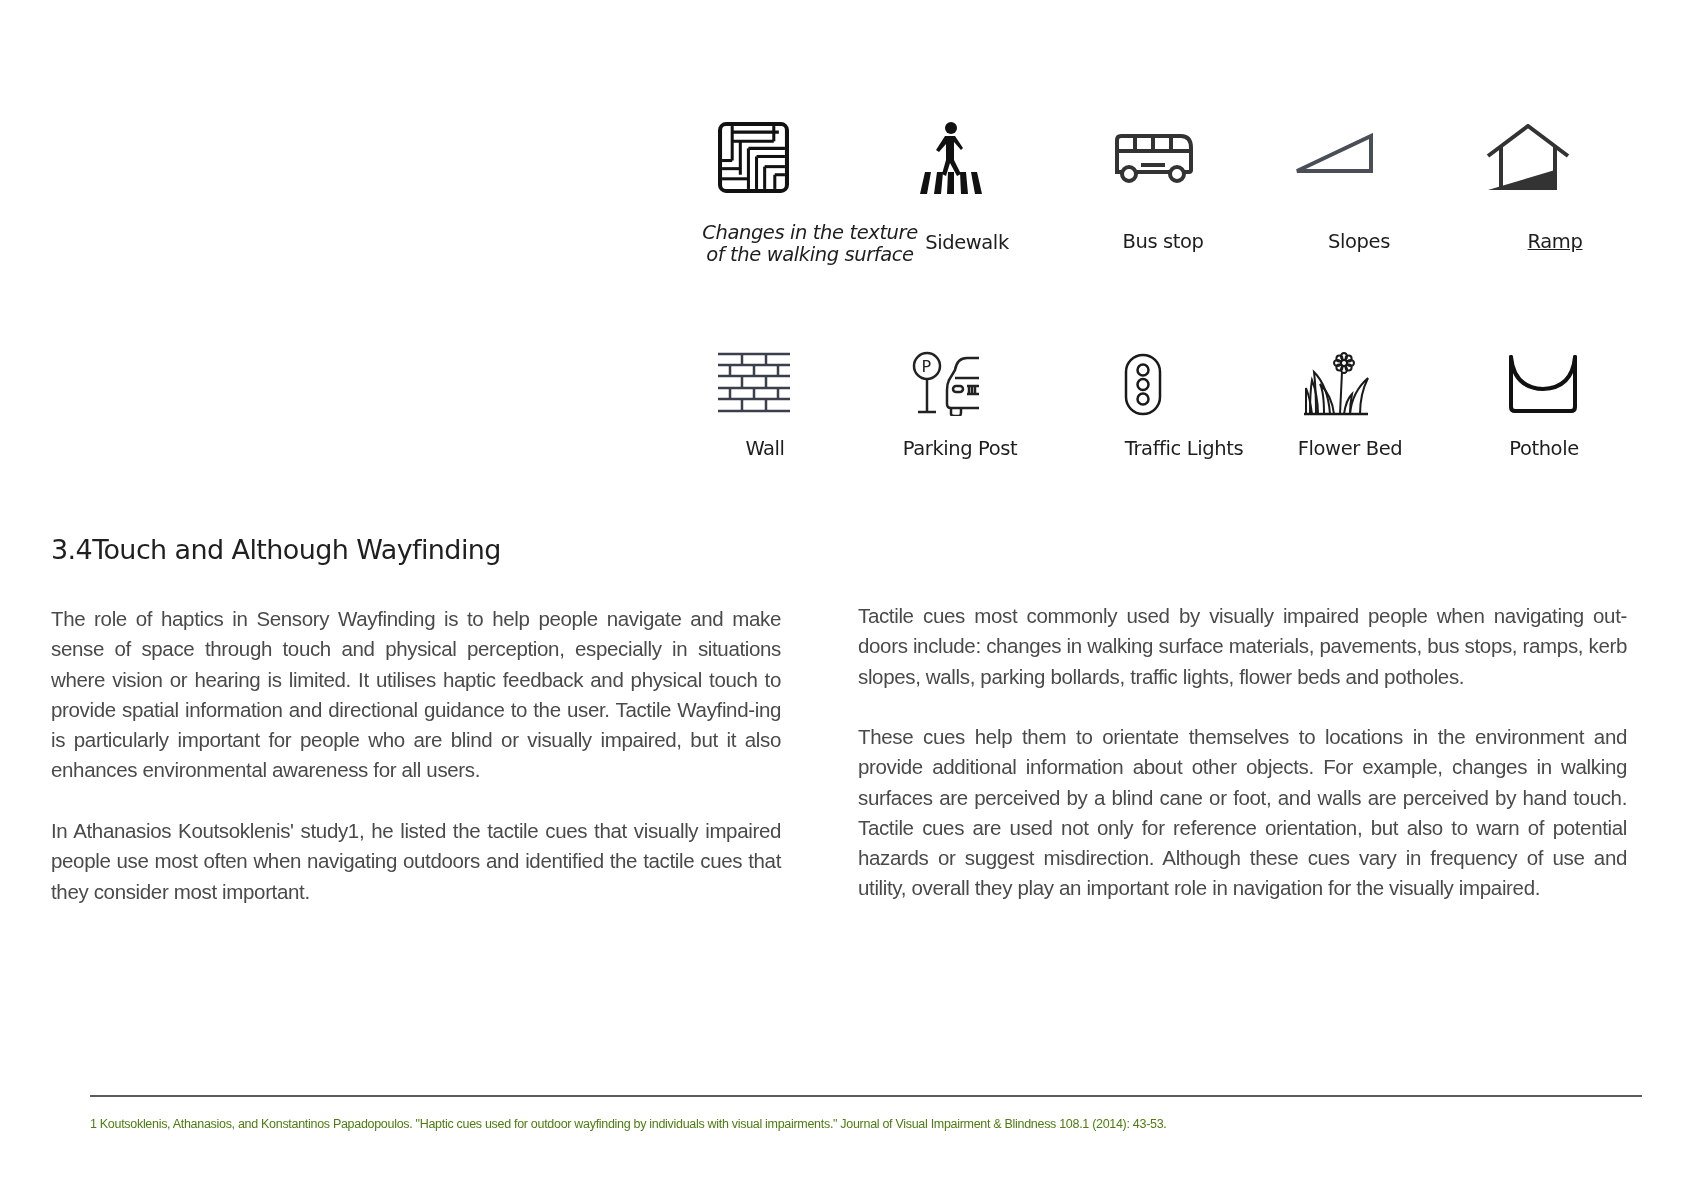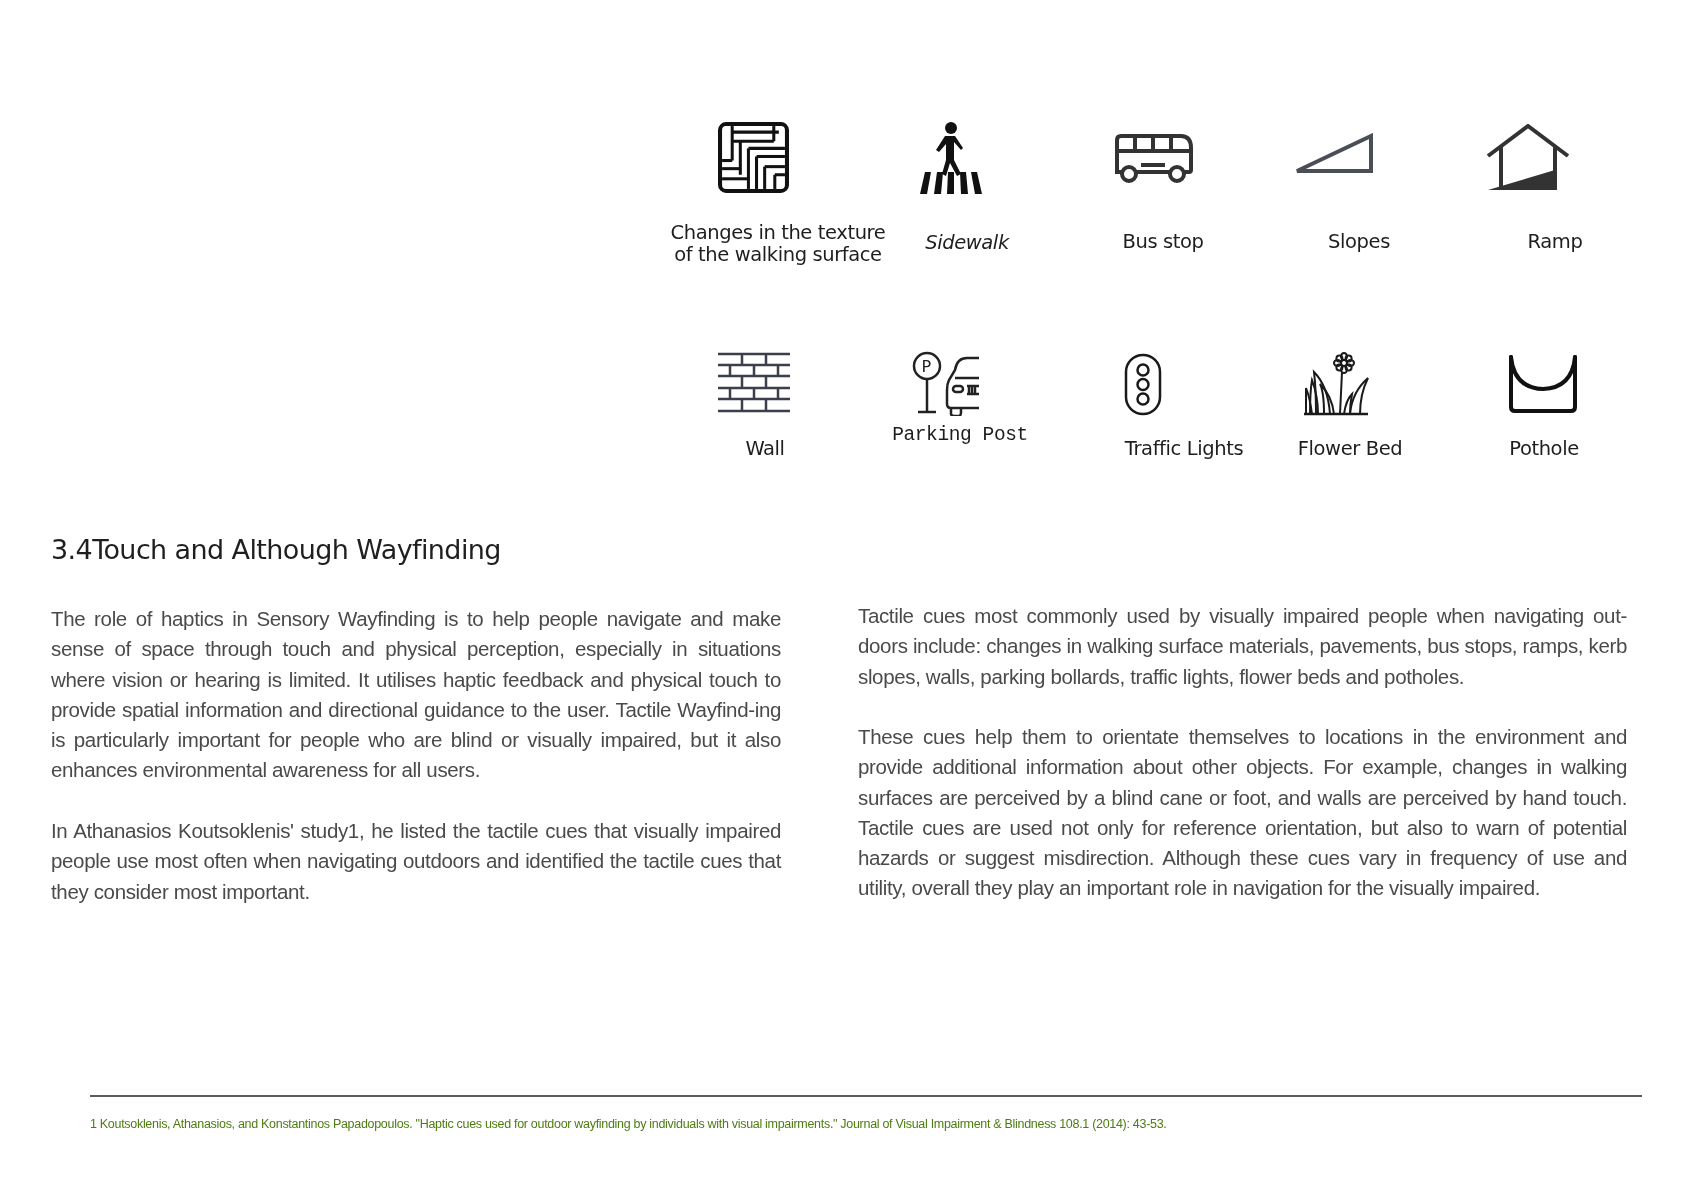--- a/index.html
+++ b/index.html
@@ -35,37 +35,37 @@
     <line x1="38" y1="34" x2="38" y2="66"></line>
     <line x1="46" y1="44" x2="66" y2="44"></line>
     <line x1="46" y1="44" x2="46" y2="66"></line>
     <line x1="56" y1="52" x2="66" y2="52"></line>
     <line x1="56" y1="52" x2="56" y2="66"></line>
     <line x1="4" y1="38" x2="14" y2="38"></line>
     <line x1="4" y1="46" x2="22" y2="46"></line>
     <line x1="4" y1="56" x2="30" y2="56"></line>
   </svg>
 </div>
-<div class="label" style="left:668px; top:222px; width:220px;">
+<div class="label" style="left:700px; top:222px; width:220px;font-style:italic;">
   <div>Changes in the texture</div>
   <div>of the walking surface</div>
 </div>
 
 <div class="icon" style="left:917px; top:122px; width:68px; height:72px;">
   <svg viewBox="0 0 68 72" fill="#111">
     <circle cx="34" cy="6" r="6"></circle>
     <path d="M28 14 L38 14 L46 26 L44 28 L37 20 L37 38 L44 52 L40 54 L33 41 L29 54 L25 52 L29 38 L29 22 L22 30 L19 28 Z"></path>
     <polygon points="8,50 14,50 10,72 3,72"></polygon>
     <polygon points="20,50 26,50 24,72 17,72"></polygon>
     <polygon points="31,50 37,50 37,72 30,72"></polygon>
     <polygon points="43,50 49,50 51,72 44,72"></polygon>
     <polygon points="54,50 60,50 65,72 58,72"></polygon>
   </svg>
 </div>
-<div class="label" style="left:867px; top:232px; width:200px;font-style:italic;">Sidewalk</div>
+<div class="label" style="left:867px; top:232px; width:200px;">Sidewalk</div>
 
 <div class="icon" style="left:1113px; top:134px; width:82px; height:50px;">
   <svg viewBox="0 0 82 50" fill="none" stroke="#333" stroke-width="4">
     <path d="M4 6 Q4 2 8 2 L68 2 Q78 2 78 14 L78 36 Q78 38 76 38 L4 38 Z"></path>
     <line x1="4" y1="17" x2="78" y2="17"></line>
     <line x1="22" y1="2" x2="22" y2="17"></line>
     <line x1="40" y1="2" x2="40" y2="17"></line>
     <line x1="58" y1="2" x2="58" y2="17"></line>
     <line x1="28" y1="31" x2="52" y2="31"></line>
     <circle cx="16" cy="40" r="7" fill="#fff"></circle>
@@ -82,21 +82,21 @@
 <div class="label" style="left:1259px; top:231px; width:200px;">Slopes</div>
 
 <div class="icon" style="left:1486px; top:124px; width:84px; height:68px;">
   <svg viewBox="0 0 84 68" fill="none" stroke="#333" stroke-width="4">
     <polyline points="2,32 42,2 82,32"></polyline>
     <line x1="15" y1="22" x2="15" y2="66"></line>
     <line x1="69" y1="22" x2="69" y2="66"></line>
     <polygon points="2,66 69,46 69,66" fill="#333" stroke="none"></polygon>
   </svg>
 </div>
-<div class="label" style="left:1455px; top:231px; width:200px;">Ramp</div>
+<div class="label" style="left:1455px; top:231px; width:200px;text-decoration:underline;">Ramp</div>
 
 <div class="icon" style="left:718px; top:352px; width:72px; height:62px;">
   <svg viewBox="0 0 72 62" fill="none" stroke="#3b3f4c" stroke-width="2.5">
     <line x1="0" y1="2" x2="72" y2="2"></line>
     <line x1="0" y1="13" x2="72" y2="13"></line>
     <line x1="0" y1="24" x2="72" y2="24"></line>
     <line x1="0" y1="36" x2="72" y2="36"></line>
     <line x1="0" y1="47" x2="72" y2="47"></line>
     <line x1="0" y1="59" x2="72" y2="59"></line>
     <line x1="24" y1="2" x2="24" y2="13"></line>
@@ -125,21 +125,21 @@
     <line x1="44" y1="28" x2="68" y2="28"></line>
     <rect x="42" y="36" width="10" height="6" rx="3"></rect>
     <line x1="58" y1="36" x2="58" y2="44"></line>
       <line x1="61" y1="36" x2="61" y2="44"></line>
       <line x1="64" y1="36" x2="64" y2="44"></line>
     <line x1="56" y1="36" x2="68" y2="36"></line>
       <line x1="56" y1="44" x2="68" y2="44"></line>
     <path d="M40 58 L40 64 Q40 66 44 66 L48 66 Q50 66 50 62 L50 58"></path>
   </svg>
 </div>
-<div class="label" style="left:860px; top:424px; width:200px;font-family:Liberation Mono, monospace;">Parking Post</div>
+<div class="label" style="left:860px; top:438px; width:200px;">Parking Post</div>
 
 <div class="icon" style="left:1124px; top:353px; width:38px; height:63px;">
   <svg viewBox="0 0 38 63" fill="none" stroke="#1a1a1a" stroke-width="2.5">
     <rect x="2" y="2" width="34" height="59" rx="17"></rect>
     <circle cx="19" cy="17" r="5.5"></circle>
     <circle cx="19" cy="31.5" r="5.5"></circle>
     <circle cx="19" cy="46" r="5.5"></circle>
   </svg>
 </div>
 <div class="label" style="left:1084px; top:438px; width:200px;">Traffic Lights</div>

